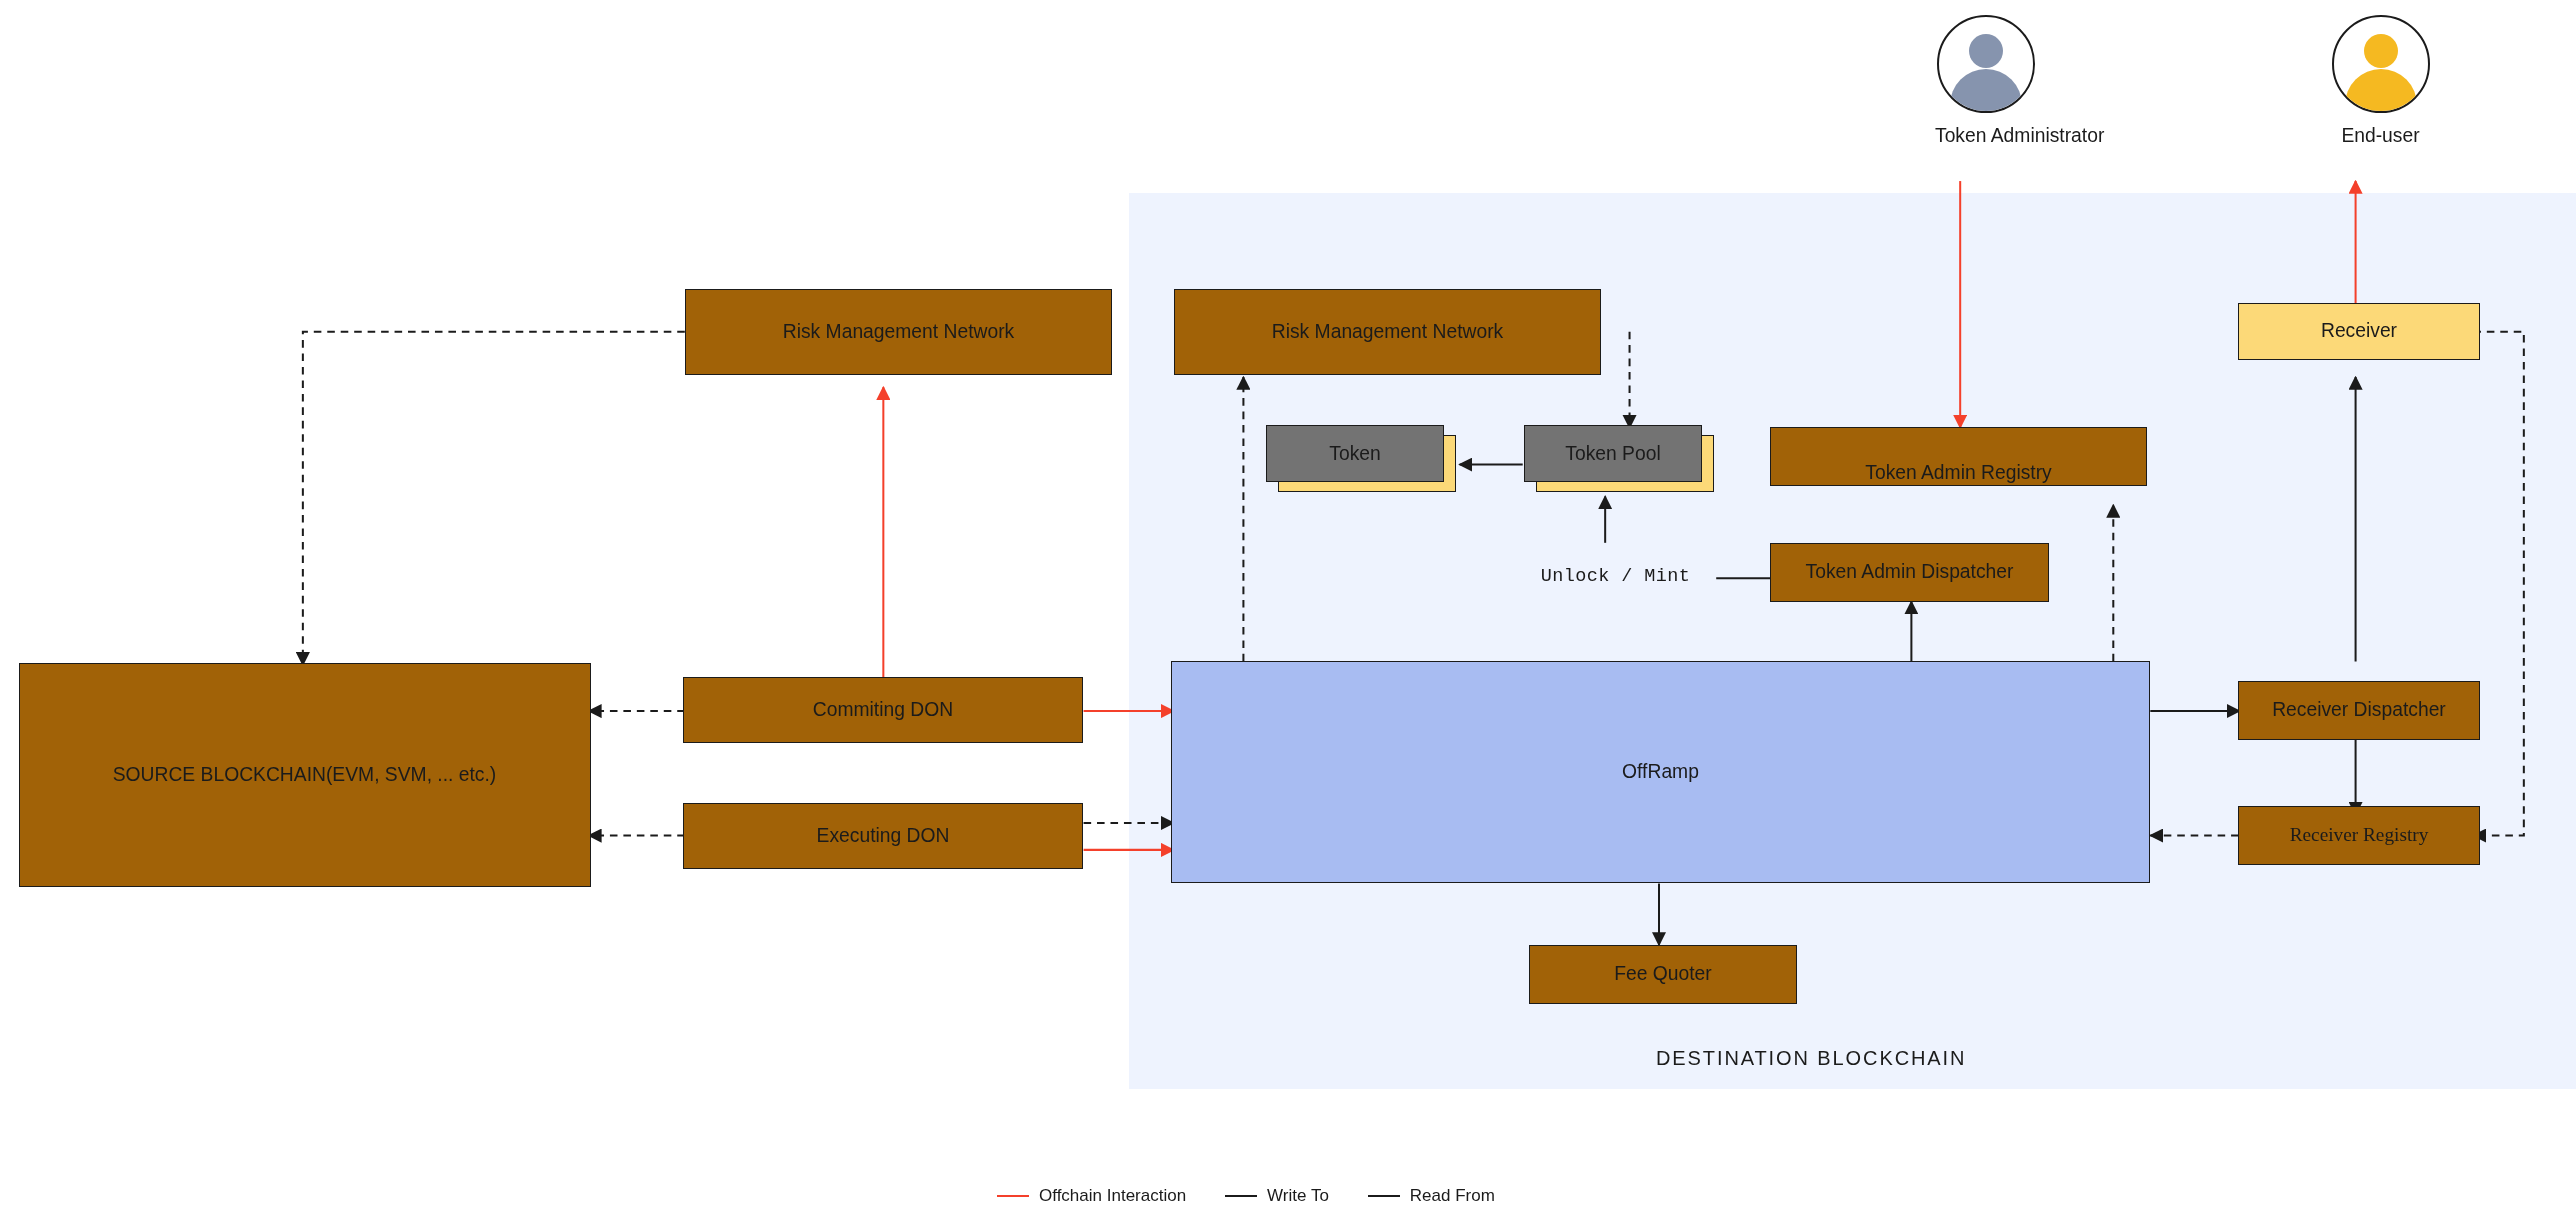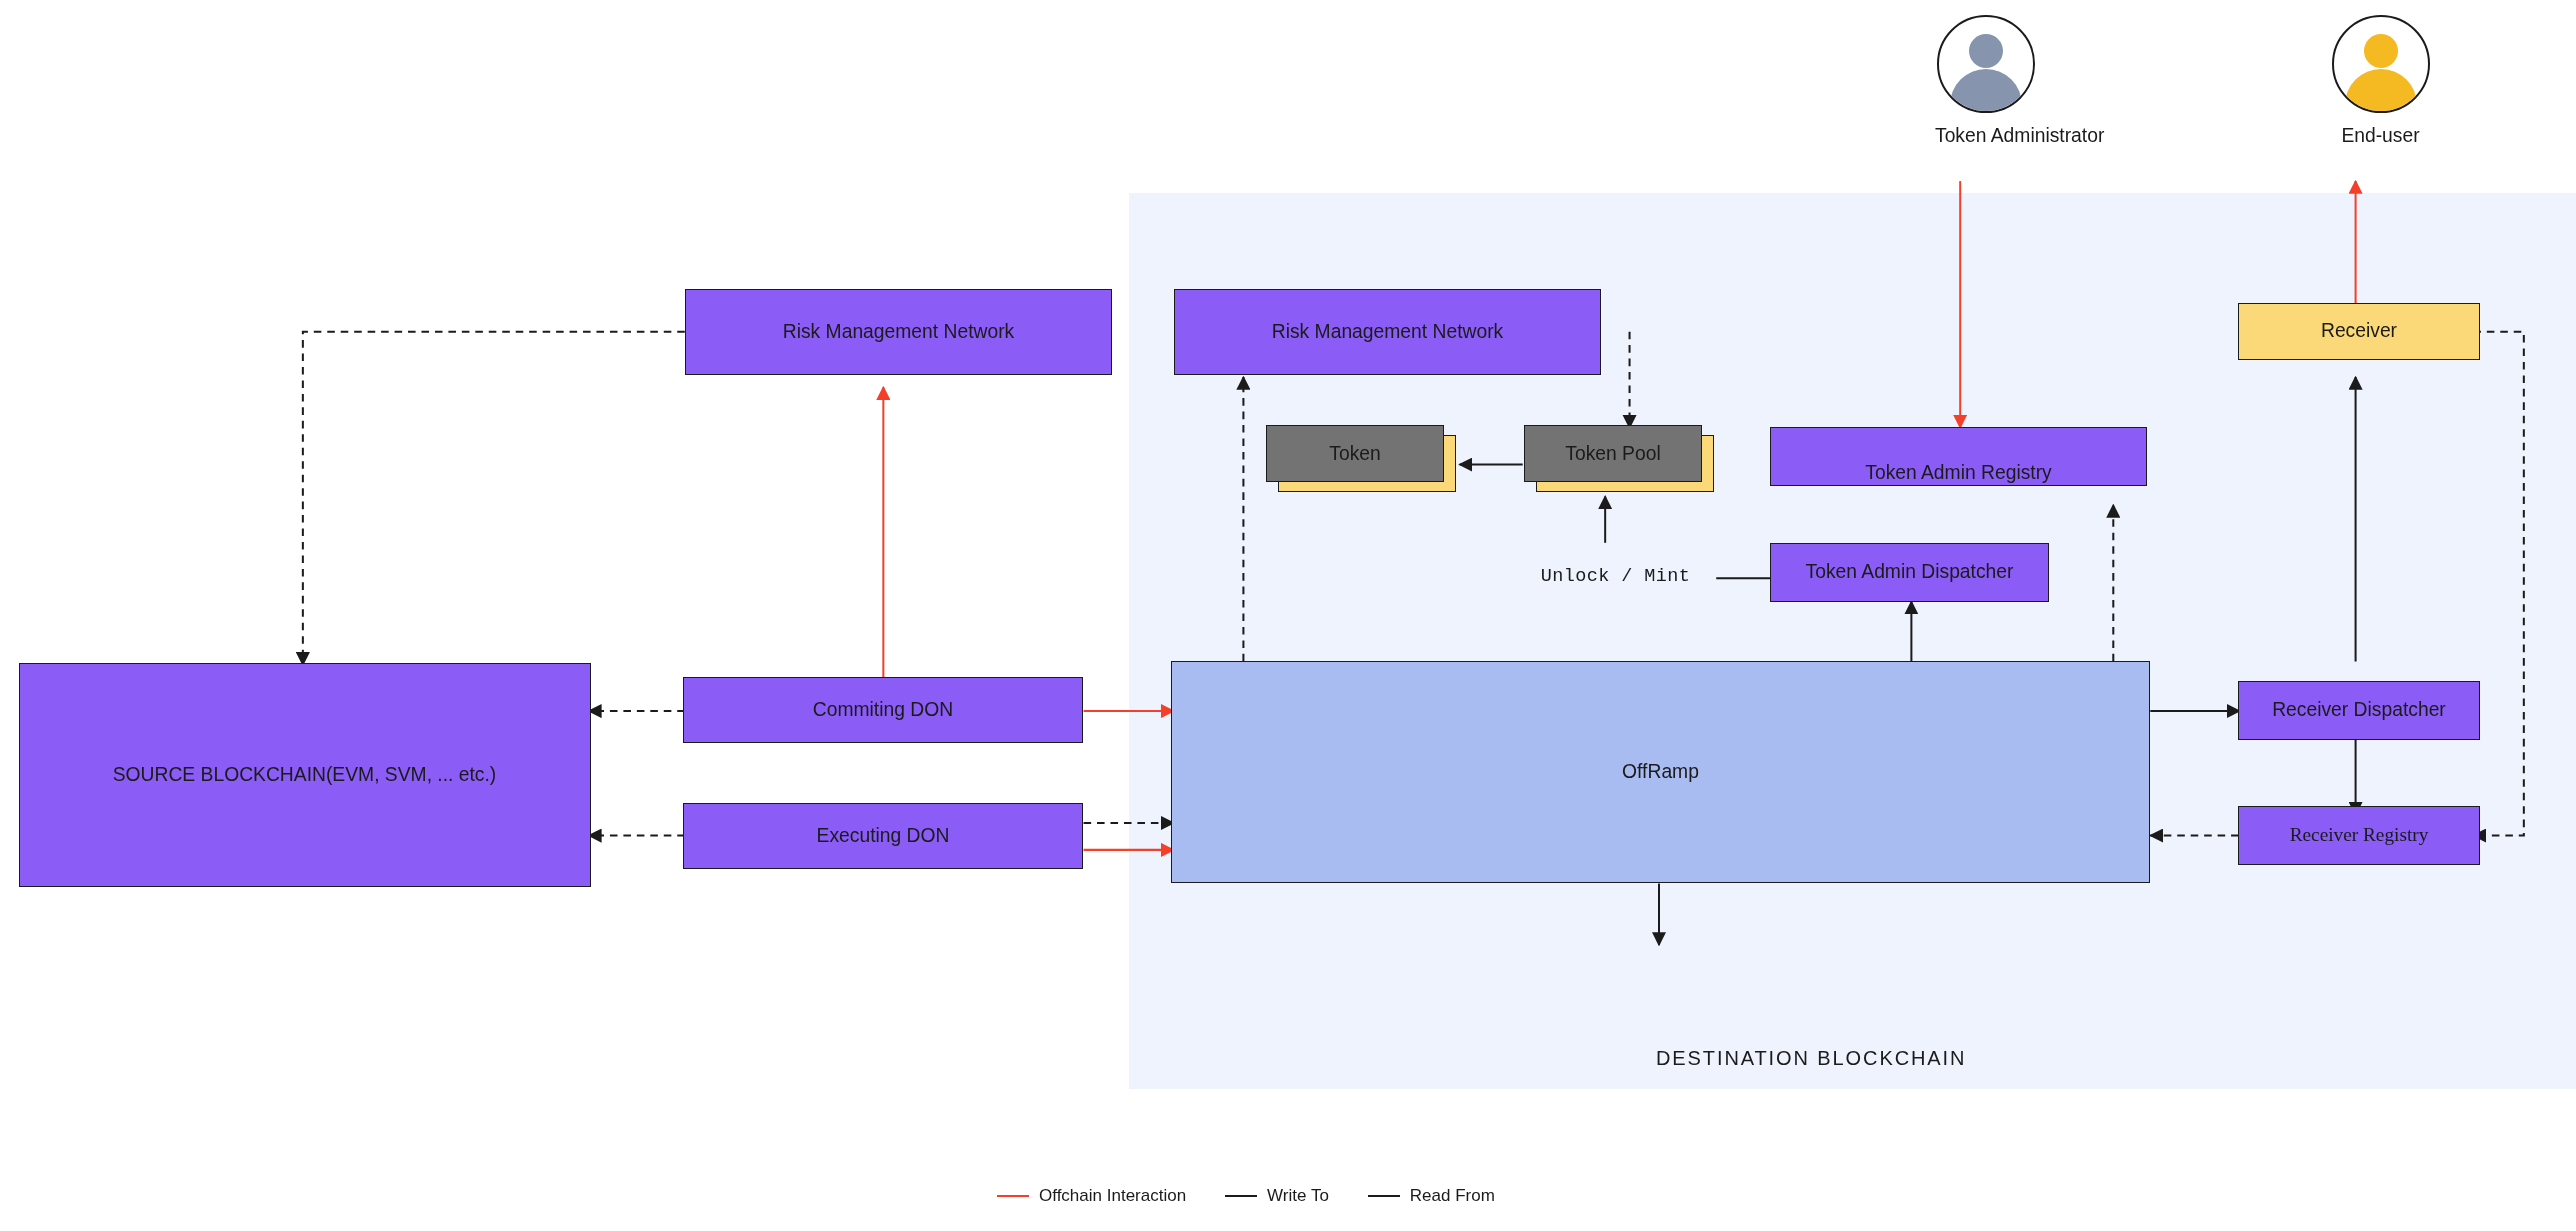--- a/index.html
+++ b/index.html
@@ -37,21 +37,21 @@
     position: absolute;
     border: 1.3px solid #1b1b1b;
     display: flex;
     align-items: center;
     justify-content: center;
     text-align: center;
     font-size: 19.3px;
     color: #1b1b1b;
     line-height: 1.25;
   }
-  .blue { background: #8b5cf6; }
+  .blue { background: #a16207; }
   .blue-dark { background: #a8bcf2; }
   .yellow { background: #fcd978; }
   .label-static {
     position: absolute;
     font-size: 19.3px;
     color: #1b1b1b;
     text-align: center;
   }
   .mono {
     font-family: "Liberation Mono", monospace;
@@ -249,20 +249,23 @@
   <div class="label-static mono" style="left:1519px; top:566px; width:193px;">Unlock / Mint</div>
 
   <div class="node blue-dark" style="left:1171px; top:661px; width:979px; height:222px;">
     <span>OffRamp</span>
   </div>
 
   <div class="node blue" style="left:1770px; top:543px; width:279px; height:59px;">
     <span>Token Admin Dispatcher</span>
   </div>
 
+  <div class="node blue" style="left:1529px; top:945px; width:268px; height:59px;">
+    <span>Fee Quoter</span>
+  </div>
 
   <div class="node yellow" style="left:2238px; top:303px; width:242px; height:57px;">
     <span>Receiver</span>
   </div>
 
   <div class="node blue" style="left:2238px; top:681px; width:242px; height:59px;">
     <span>Receiver Dispatcher</span>
   </div>
 
   <div class="node blue" style="left:2238px; top:806px; width:242px; height:59px;font-family:Liberation Serif, serif;">

